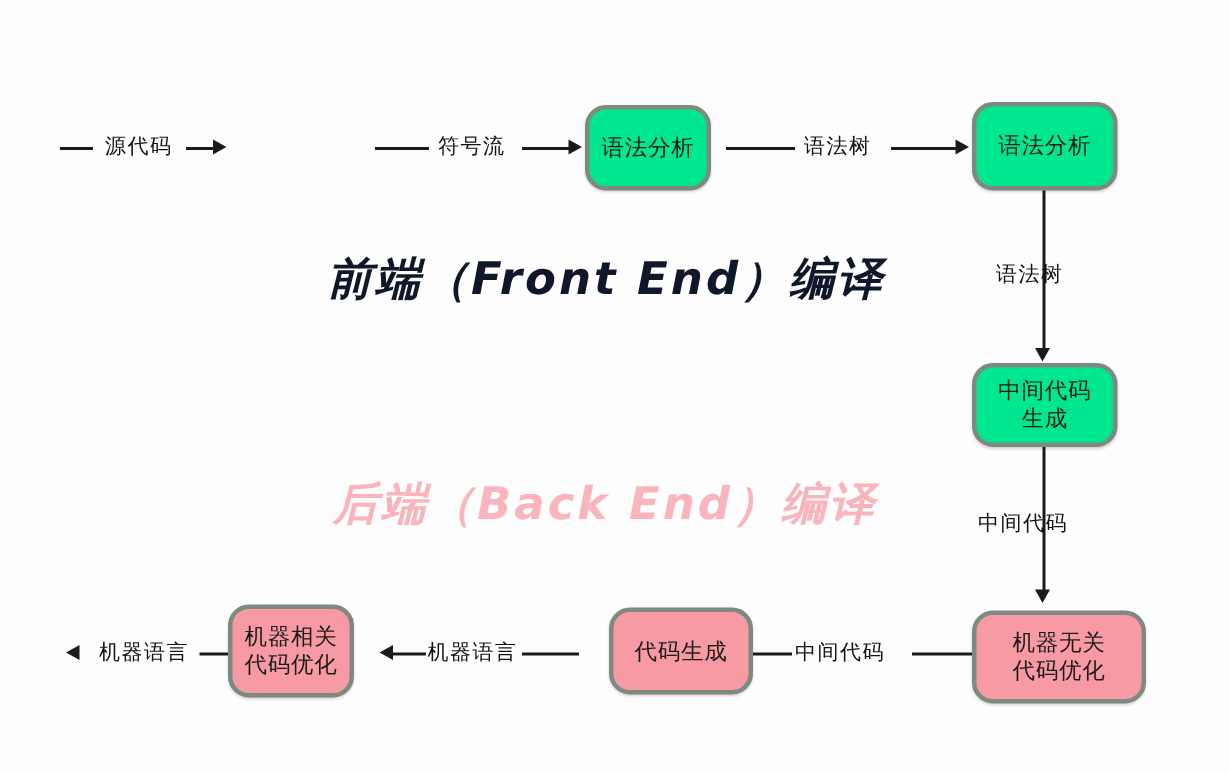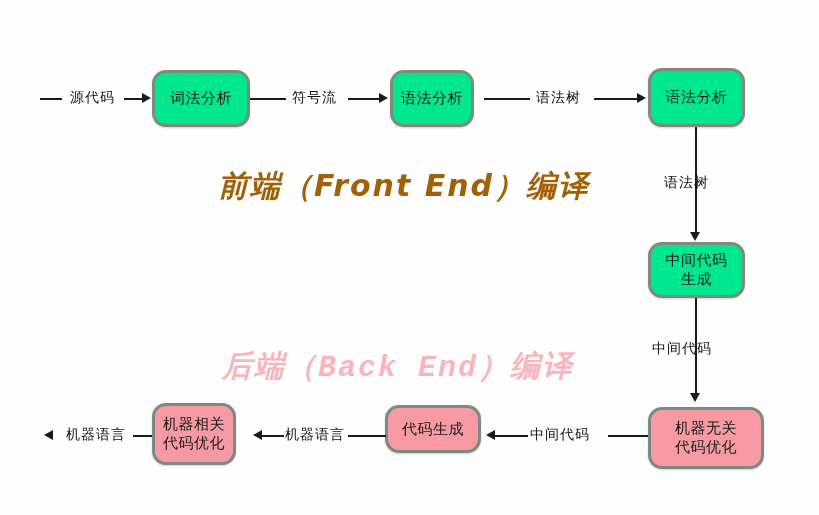--- a/index.html
+++ b/index.html
@@ -87,36 +87,33 @@
   
   .caption {
     position: absolute;
     font-size: 30px;
     font-style: italic;
     font-weight: bold;
     white-space: nowrap;
     letter-spacing: 2px;
     font-family: "DejaVu Sans", "Liberation Sans", sans-serif;
   }
-  .caption.front { color: #a16207; }
+  .caption.front { color: #0f172a; }
   .caption.back  { color: #f9b5bb; }
 </style>
 </head>
 <body>
 
 <div id="canvas">
 
   <div class="hline" style="left:40px; top:98px; width:22px;"></div>
   <div class="edge-label" style="left:70px; top:89px;">源代码</div>
   <div class="hline" style="left:124px; top:98px; width:20px;"></div>
   <div class="arrow-r" style="left:142px; top:93px;"></div>
 
-  <div class="node green" style="left:152px; top:70px; width:98px; height:57px;">
-    <span class="nlabel">词法分析</span>
-  </div>
 
   <div class="hline" style="left:250px; top:98px; width:36px;"></div>
   <div class="edge-label" style="left:292px; top:89px;">符号流</div>
   <div class="hline" style="left:348px; top:98px; width:33px;"></div>
   <div class="arrow-r" style="left:379px; top:93px;"></div>
 
   <div class="node green" style="left:390px; top:70px; width:84px; height:57px;">
     <span class="nlabel">语法分析</span>
   </div>
 
@@ -137,33 +134,33 @@
 
   <div class="node green" style="left:648px; top:242px; width:97px; height:56px;">
     <span class="nlabel">中间代码
 生成</span>
   </div>
 
   <div class="vline" style="left:695px; top:298px; height:97px;"></div>
   <div class="edge-label" style="left:652px; top:340px;">中间代码</div>
   <div class="arrow-d" style="left:690px; top:393px;"></div>
 
-  <div class="caption back" style="left:222px; top:346px;font-family:Liberation Mono, monospace;">后端（Back End）编译</div>
+  <div class="caption back" style="left:222px; top:316px;">后端（Back End）编译</div>
 
   <div class="node pink" style="left:648px; top:407px; width:116px; height:62px;">
     <span class="nlabel">机器无关
 代码优化</span>
   </div>
 
   <div class="hline" style="left:608px; top:435px; width:40px;"></div>
   <div class="edge-label" style="left:530px; top:426px;">中间代码</div>
   <div class="hline" style="left:495px; top:435px; width:33px;"></div>
   <div class="arrow-l" style="left:486px; top:430px;"></div>
 
-  <div class="node pink" style="left:385px; top:405px; width:96px; height:48px;">
+  <div class="node pink" style="left:406px; top:405px; width:96px; height:58px;">
     <span class="nlabel">代码生成</span>
   </div>
 
   <div class="hline" style="left:348px; top:435px; width:38px;"></div>
   <div class="edge-label" style="left:285px; top:426px;">机器语言</div>
   <div class="hline" style="left:262px; top:435px; width:22px;"></div>
   <div class="arrow-l" style="left:253px; top:430px;"></div>
 
   <div class="node pink" style="left:152px; top:403px; width:84px; height:62px;">
     <span class="nlabel">机器相关

